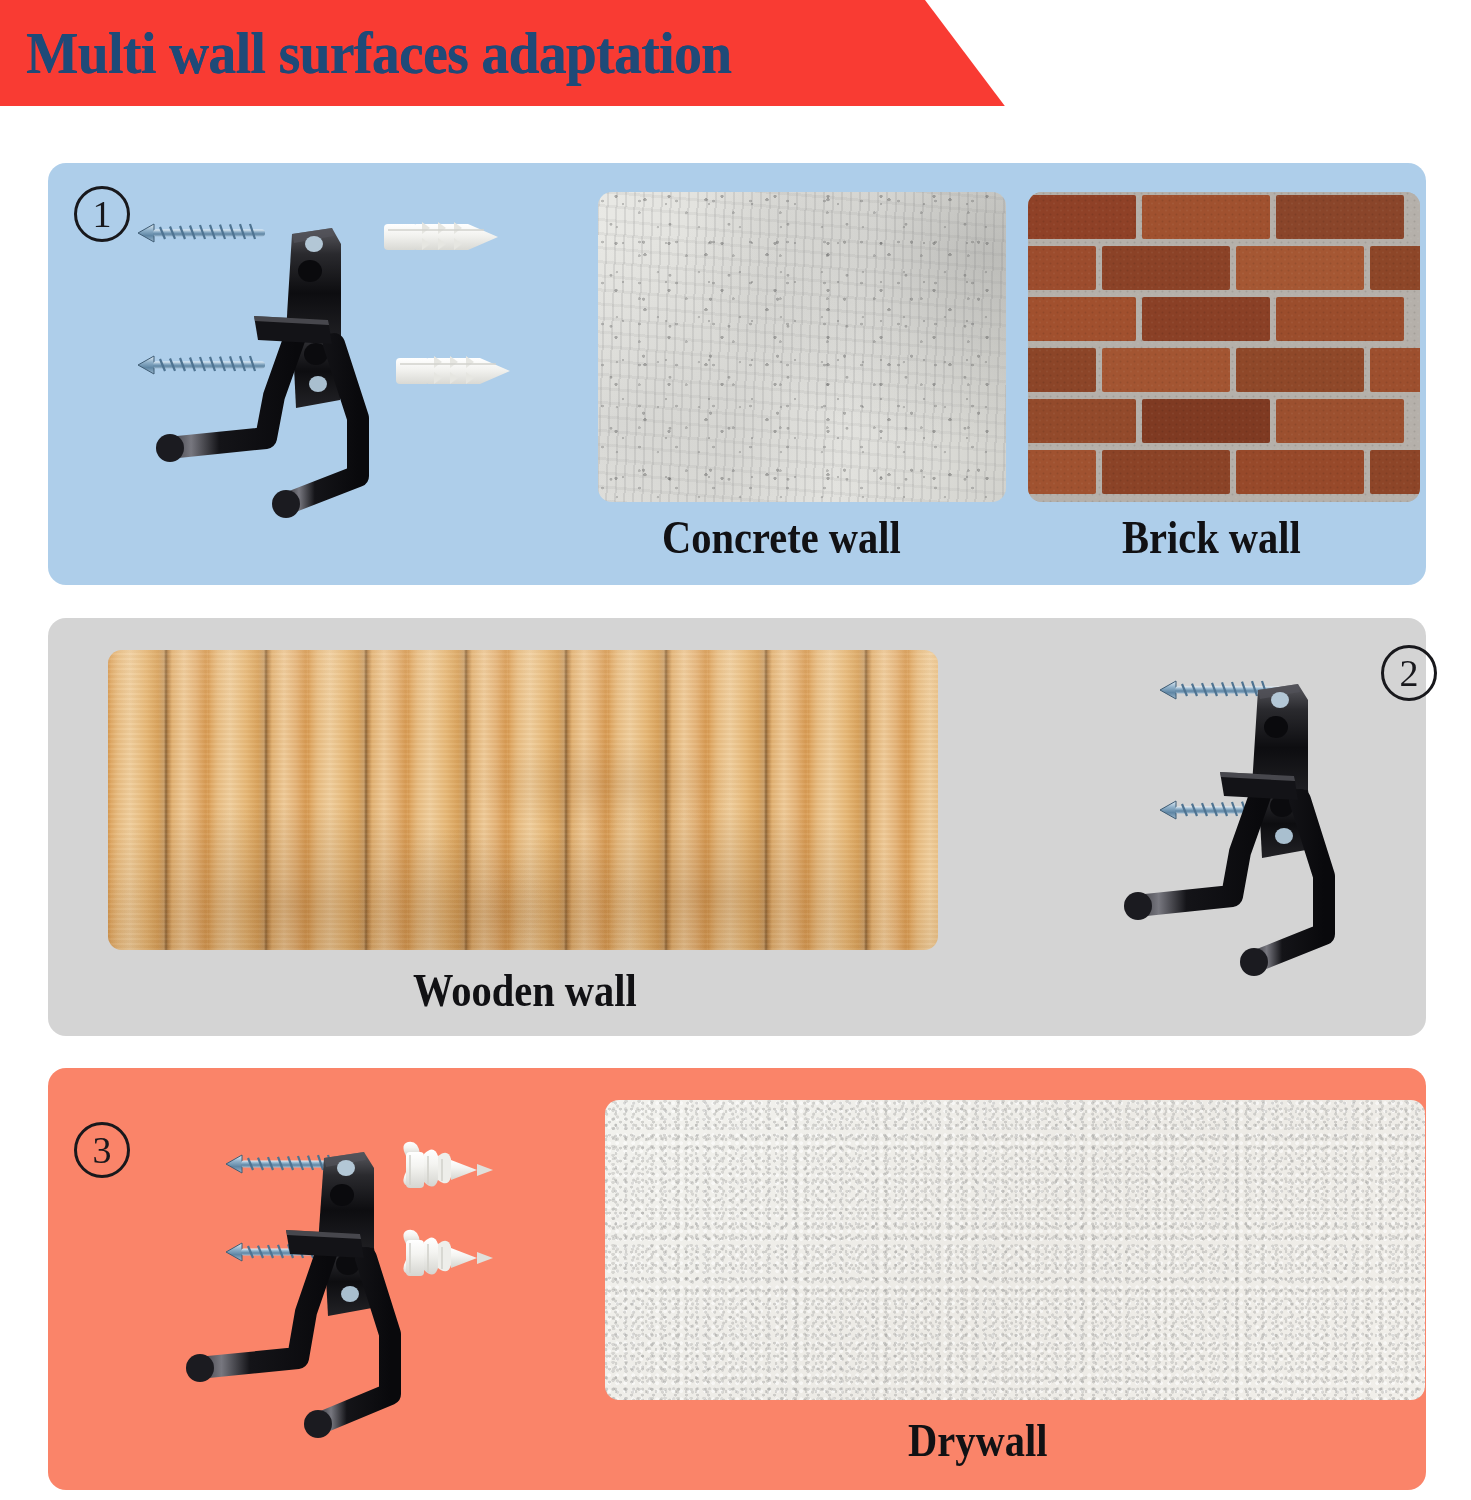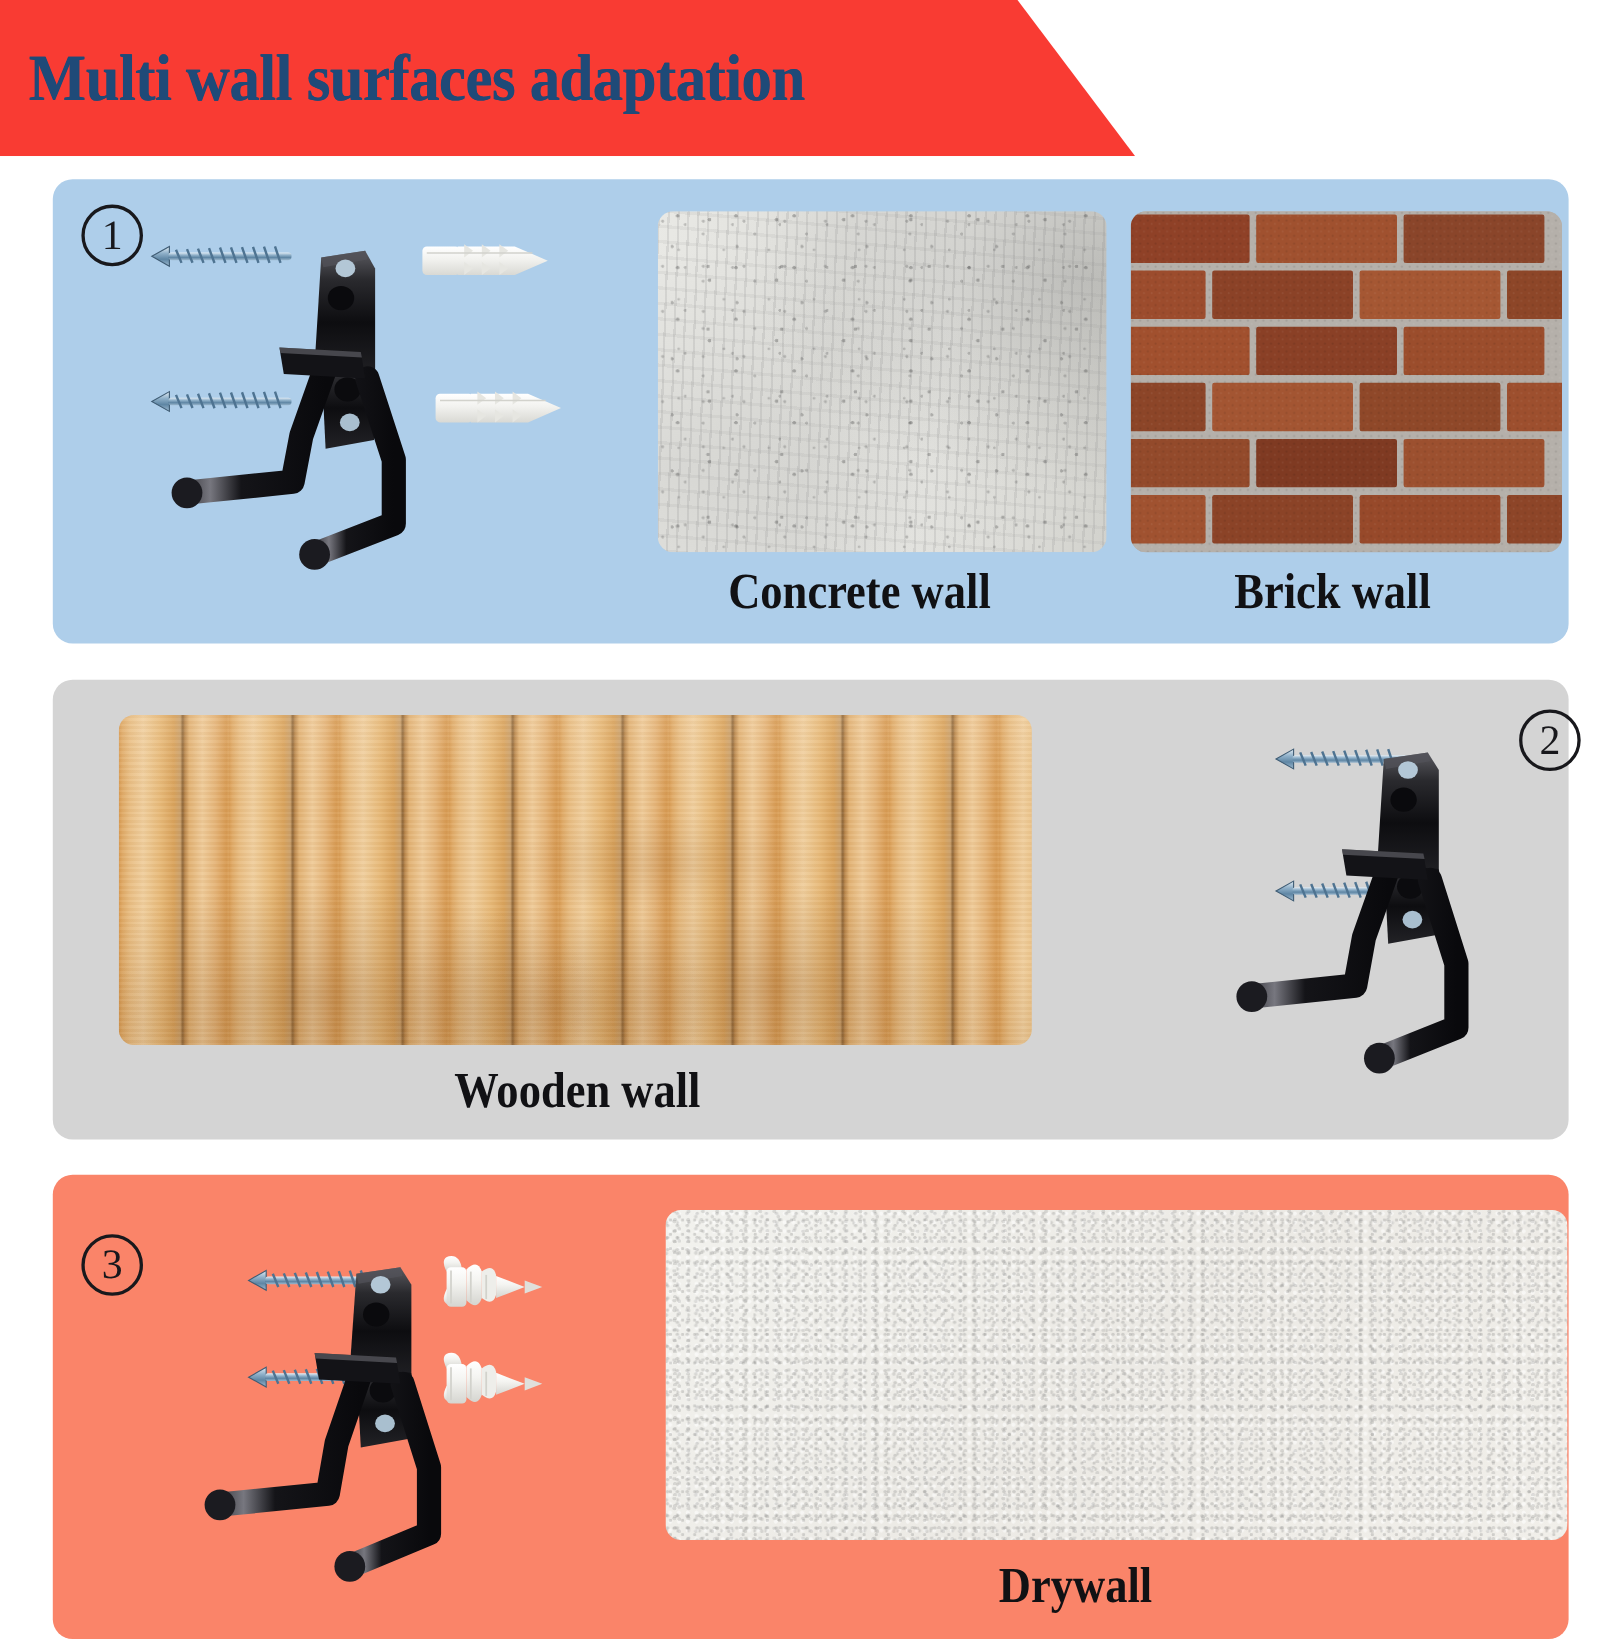--- a/index.html
+++ b/index.html
@@ -8,21 +8,21 @@
     background: #ffffff;
     font-family: "Liberation Serif", serif;
     position: relative;
     overflow: hidden;
   }
 
   
   #header-banner {
     position: absolute;
     left: 0; top: 0;
-    width: 1040px; height: 142px;
+    width: 1040px; height: 106px;
     background: #f93b33;
     clip-path: polygon(0 0, 925px 0, 1032px 142px, 0 142px);
     display: flex;
     align-items: center;
   }
   #header-title {
     font-family: "Liberation Serif", serif;
     font-weight: bold;
     font-size: 60px;
     line-height: 1;

